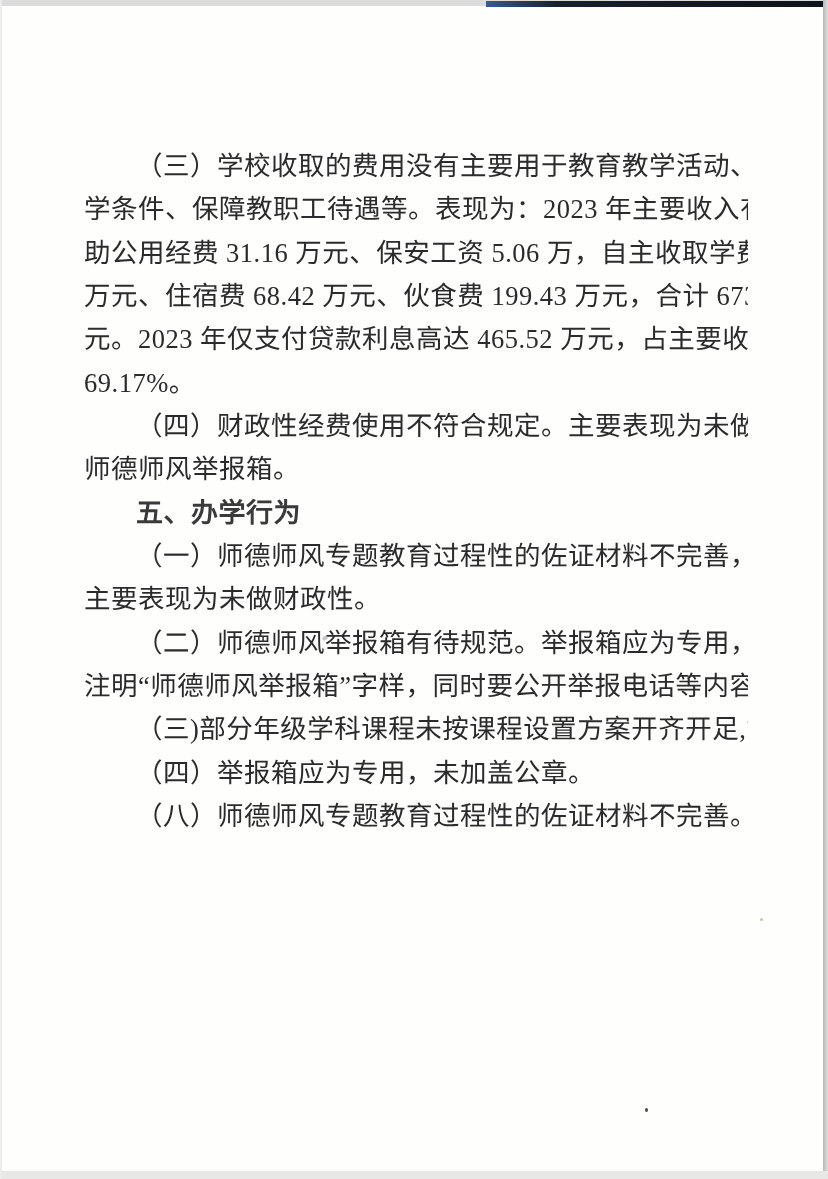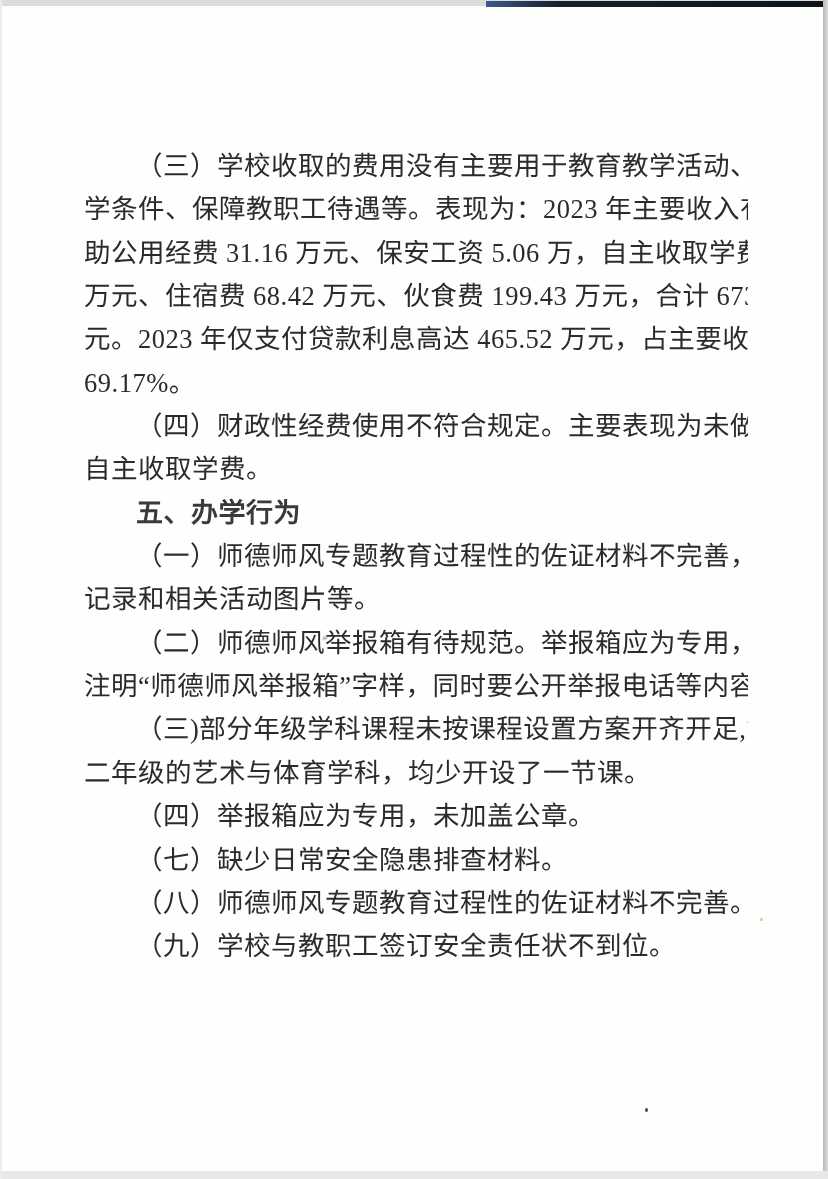--- a/index.html
+++ b/index.html
@@ -84,48 +84,41 @@
       <div class="para body">
         <div class="line first">（三）学校收取的费用没有主要用于教育教学活动、改善办</div>
         <div class="line">学条件、保障教职工待遇等。表现为：2023 年主要收入有财政补</div>
         <div class="line">助公用经费 31.16 万元、保安工资 5.06 万，自主收取学费 368.96</div>
         <div class="line">万元、住宿费 68.42 万元、伙食费 199.43 万元，合计 673.03 万</div>
         <div class="line">元。2023 年仅支付贷款利息高达 465.52 万元，占主要收入的</div>
         <div class="line last">69.17%。</div>
       </div>
       <div class="para body">
         <div class="line first">（四）财政性经费使用不符合规定。主要表现为未做财政性</div>
-        <div class="line last">自主收取学费。</div>
+        <div class="line last">师德师风举报箱。</div>
       </div>
       <div class="para heading">
         <div class="line first last">五、办学行为</div>
       </div>
       <div class="para body">
         <div class="line first">（一）师德师风专题教育过程性的佐证材料不完善，无会议</div>
-        <div class="line last">记录和相关活动图片等。</div>
+        <div class="line last">主要表现为未做财政性。</div>
       </div>
       <div class="para body">
         <div class="line first">（二）师德师风举报箱有待规范。举报箱应为专用，上面应</div>
         <div class="line last">注明“师德师风举报箱”字样，同时要公开举报电话等内容。</div>
       </div>
       <div class="para body">
         <div class="line first">（三)部分年级学科课程未按课程设置方案开齐开足,如:一、</div>
-        <div class="line last">二年级的艺术与体育学科，均少开设了一节课。</div>
       </div>
       <div class="para body">
         <div class="line first last">（四）举报箱应为专用，未加盖公章。</div>
       </div>
       <div class="para body">
-        <div class="line first last">（七）缺少日常安全隐患排查材料。</div>
-      </div>
-      <div class="para body">
         <div class="line first last">（八）师德师风专题教育过程性的佐证材料不完善。</div>
-      </div>
-      <div class="para body">
-        <div class="line first last">（九）学校与教职工签订安全责任状不到位。</div>
       </div>
     </div>
 
   <div class="edge-top-light"></div>
   <div class="edge-top-dark"></div>
   <div class="edge-right"></div>
   <div class="edge-bottom"></div>
   <div class="edge-left"></div>
 
   <div class="speck speck-1"></div>

